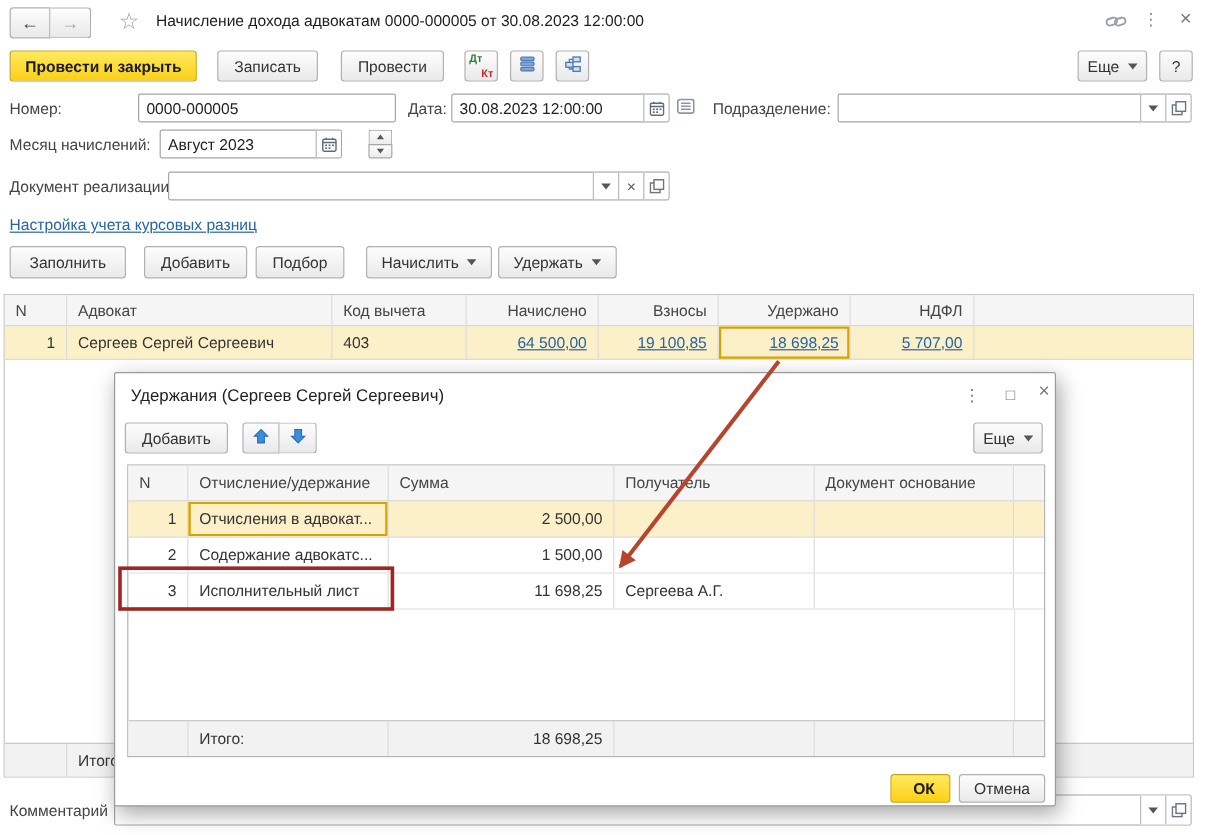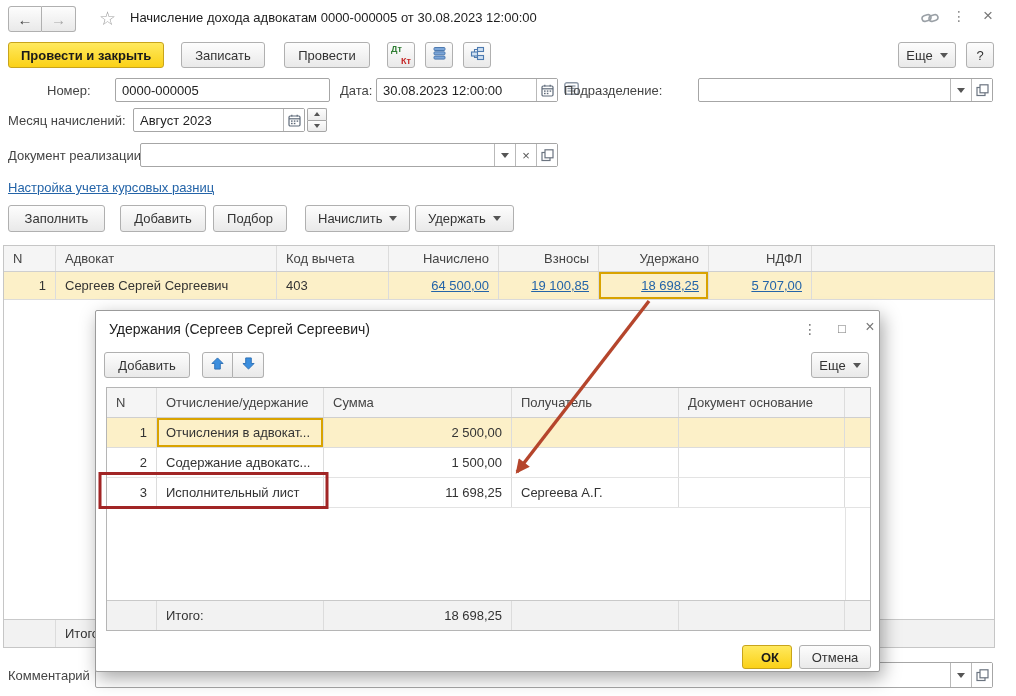--- a/index.html
+++ b/index.html
@@ -148,21 +148,21 @@
   </button>
 
   <button class="btn abs" style="left:898px;top:42px;width:58px;padding:0 8px;">
       <span>Еще</span>
       <span class="tri-down"></span>
     </button>
   <button class="btn abs" style="left:966px;top:42px;width:28px;padding:0;">
       <span>?</span>
     </button>
 
-  <div class="abs label" style="left:8px;top:83px;margin-left:39px;">Номер:</div>
+  <div class="abs label" style="left:8px;top:83px;">Номер:</div>
   <div class="combo abs" style="left:115px;top:78px;width:215px;">
     <input value="0000-000005" style="">
   </div>
 
   <div class="abs label" style="left:340px;top:83px;">Дата:</div>
   <div class="combo abs" style="left:376px;top:78px;width:182px;">
     <input value="30.08.2023 12:00:00" style="">
     <div class="cbtn">
       <svg width="13" height="13" viewBox="0 0 13 13">
           <rect x="1" y="2" width="11" height="10" rx="1.2" fill="none" stroke="#5f6b7a" stroke-width="1.2"></rect>
@@ -183,36 +183,36 @@
     <svg width="15" height="13">
         <rect x="0.8" y="0.8" width="13.4" height="11.4" rx="2" fill="none" stroke="#8c97a5" stroke-width="1.4"></rect>
         <g stroke="#8c97a5" stroke-width="1.3">
           <line x1="3.5" y1="4" x2="11.5" y2="4"></line>
           <line x1="3.5" y1="6.5" x2="11.5" y2="6.5"></line>
           <line x1="3.5" y1="9" x2="11.5" y2="9"></line>
         </g>
       </svg>
   </div>
 
-  <div class="abs label" style="left:564px;top:83px;">Подразделение:</div>
+  <div class="abs label" style="left:594px;top:83px;">Подразделение:</div>
   <div class="combo abs" style="left:698px;top:78px;width:295px;">
     <input value="" style="">
     <div class="cbtn">
         <span class="tri-down" style="margin-left:0;"></span>
       </div>
     <div class="cbtn">
         <svg width="13" height="13">
           <rect x="1" y="3.5" width="8" height="8" fill="#fff" stroke="#6b7480" stroke-width="1.2"></rect>
           <rect x="4" y="0.8" width="8" height="8" fill="#fff" stroke="#6b7480" stroke-width="1.2"></rect>
         </svg>
       </div>
   </div>
 
   <div class="abs label" style="left:8px;top:113px;">Месяц начислений:</div>
-  <div class="combo abs" style="left:133px;top:108px;width:172px;">
+  <div class="combo abs" style="left:133px;top:108px;width:152px;">
     <input value="Август 2023" style="">
     <div class="cbtn">
       <svg width="13" height="13" viewBox="0 0 13 13">
           <rect x="1" y="2" width="11" height="10" rx="1.2" fill="none" stroke="#5f6b7a" stroke-width="1.2"></rect>
           <line x1="1" y1="4.8" x2="12" y2="4.8" stroke="#5f6b7a" stroke-width="1.2"></line>
           <line x1="3.8" y1="0.8" x2="3.8" y2="2.6" stroke="#5f6b7a" stroke-width="1.2"></line>
           <line x1="9.2" y1="0.8" x2="9.2" y2="2.6" stroke="#5f6b7a" stroke-width="1.2"></line>
           <g fill="#5f6b7a">
             <rect x="3" y="6.4" width="1.6" height="1.4"></rect>
             <rect x="5.8" y="6.4" width="1.6" height="1.4"></rect>

